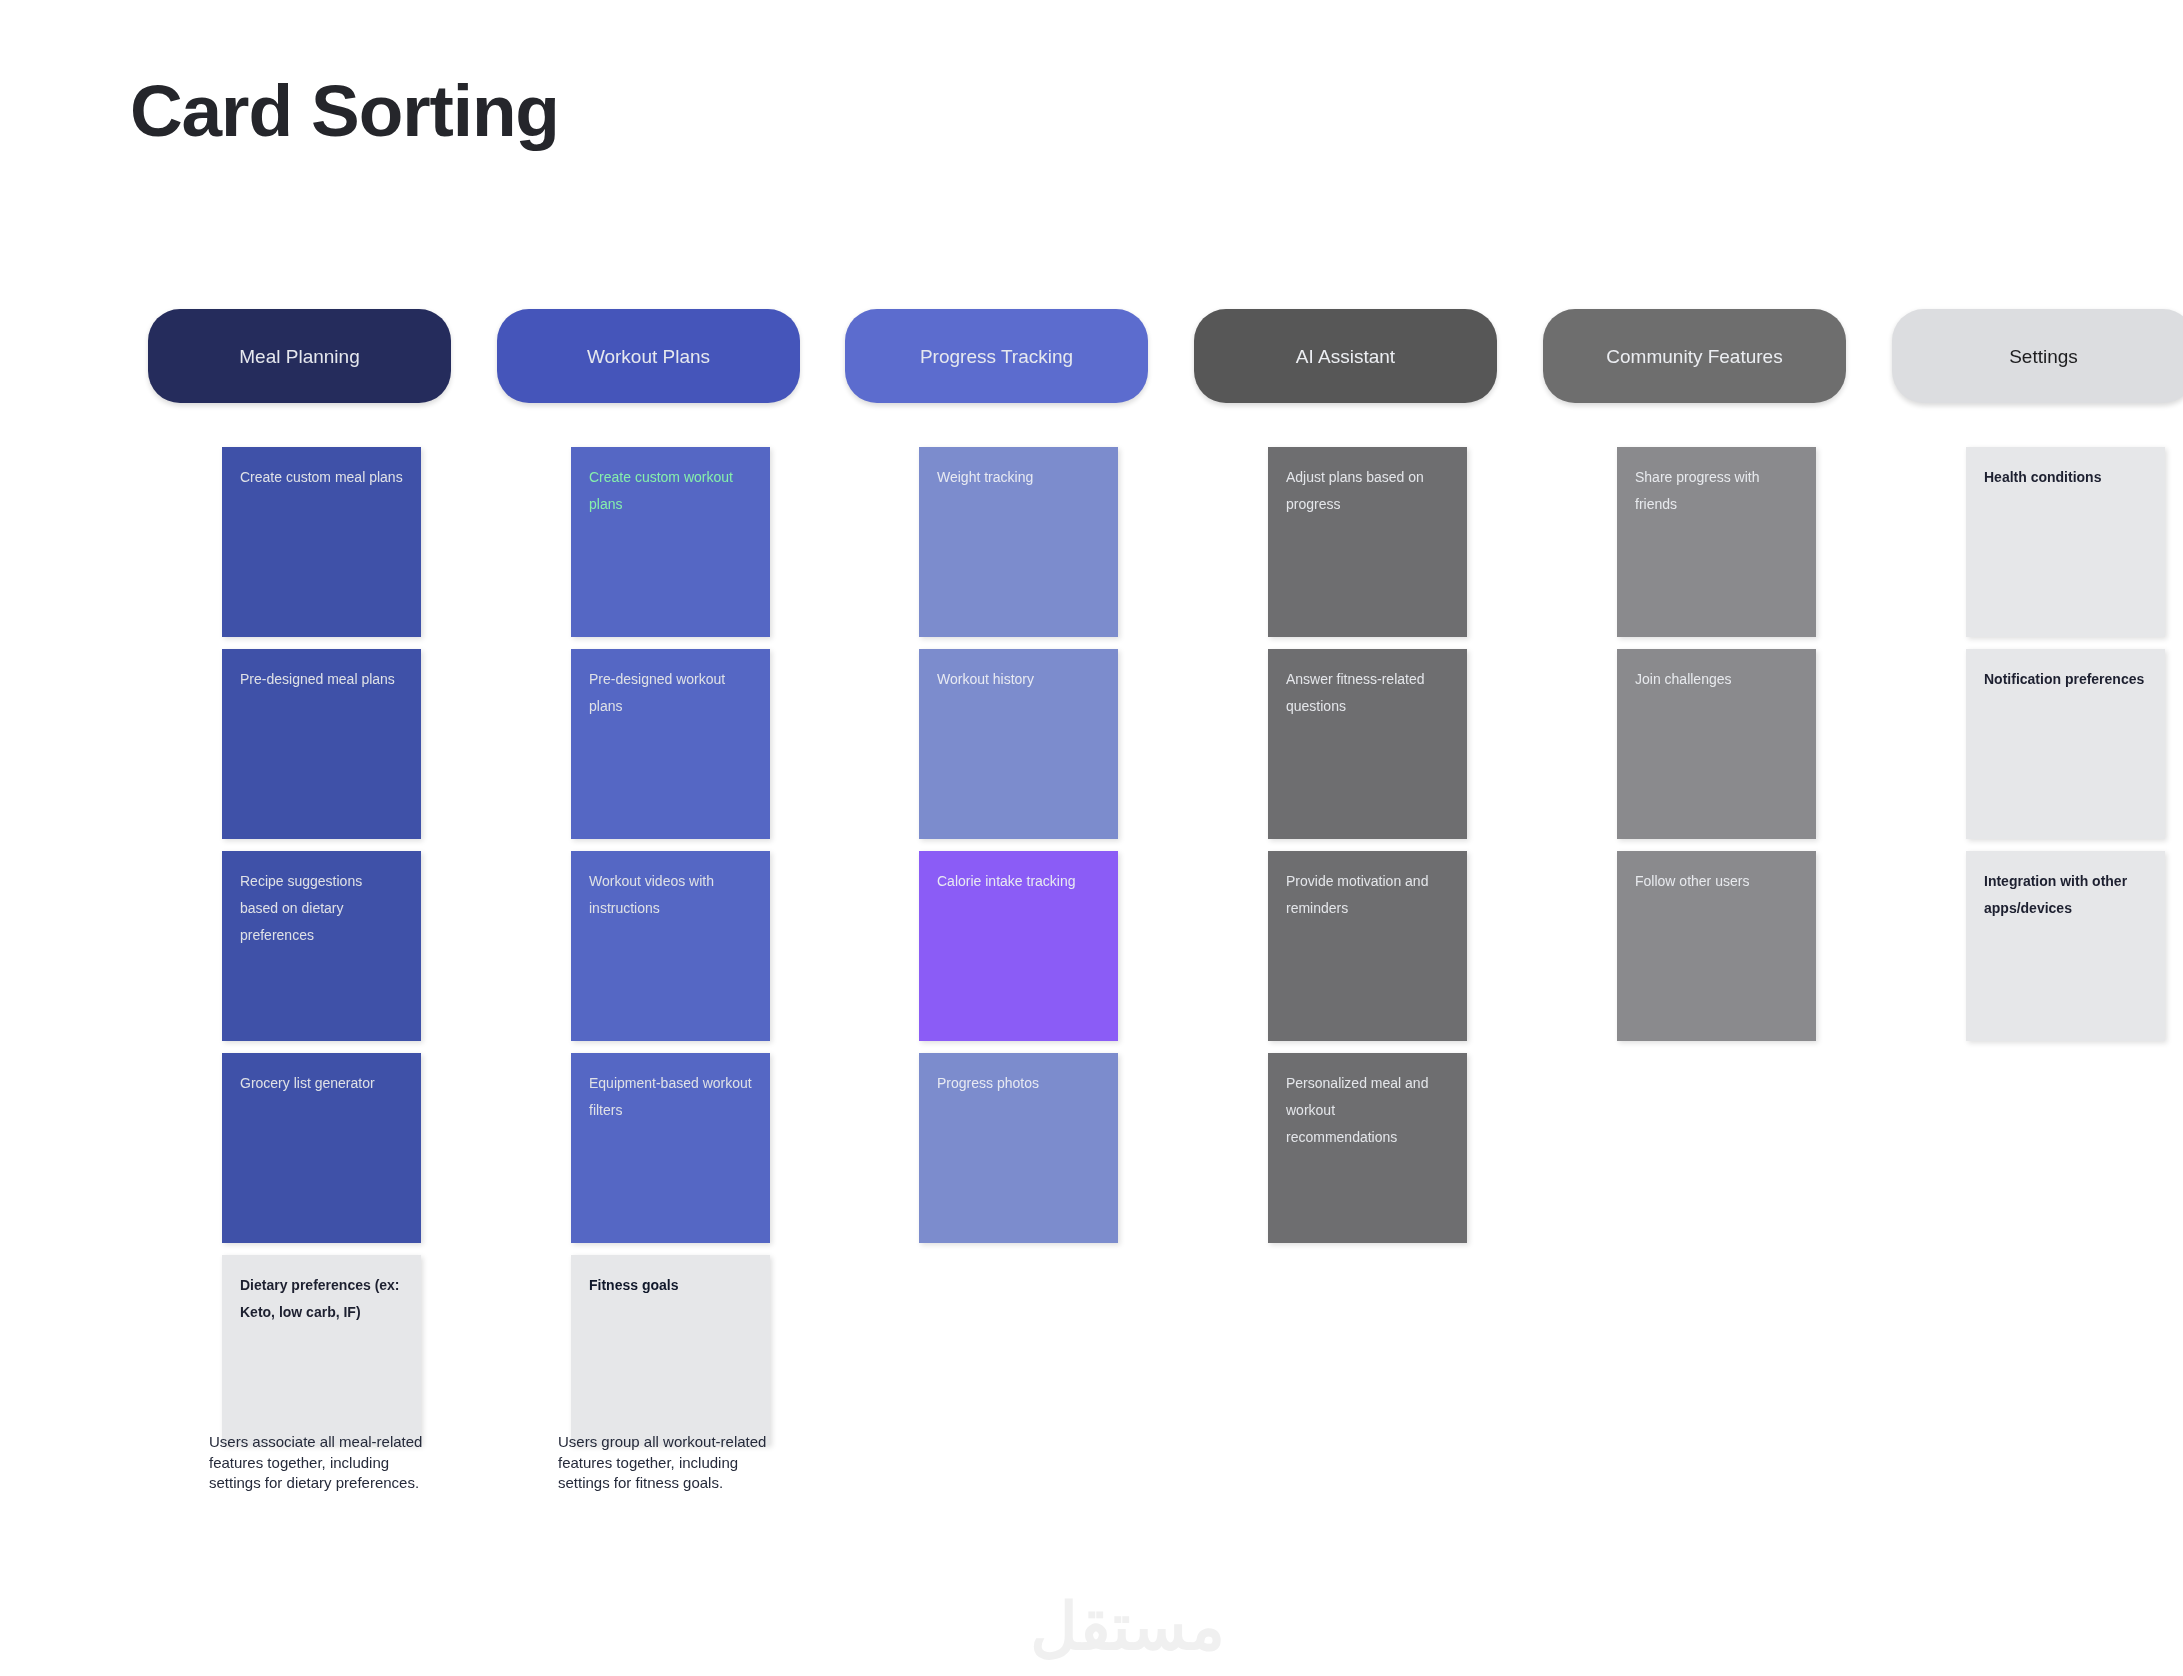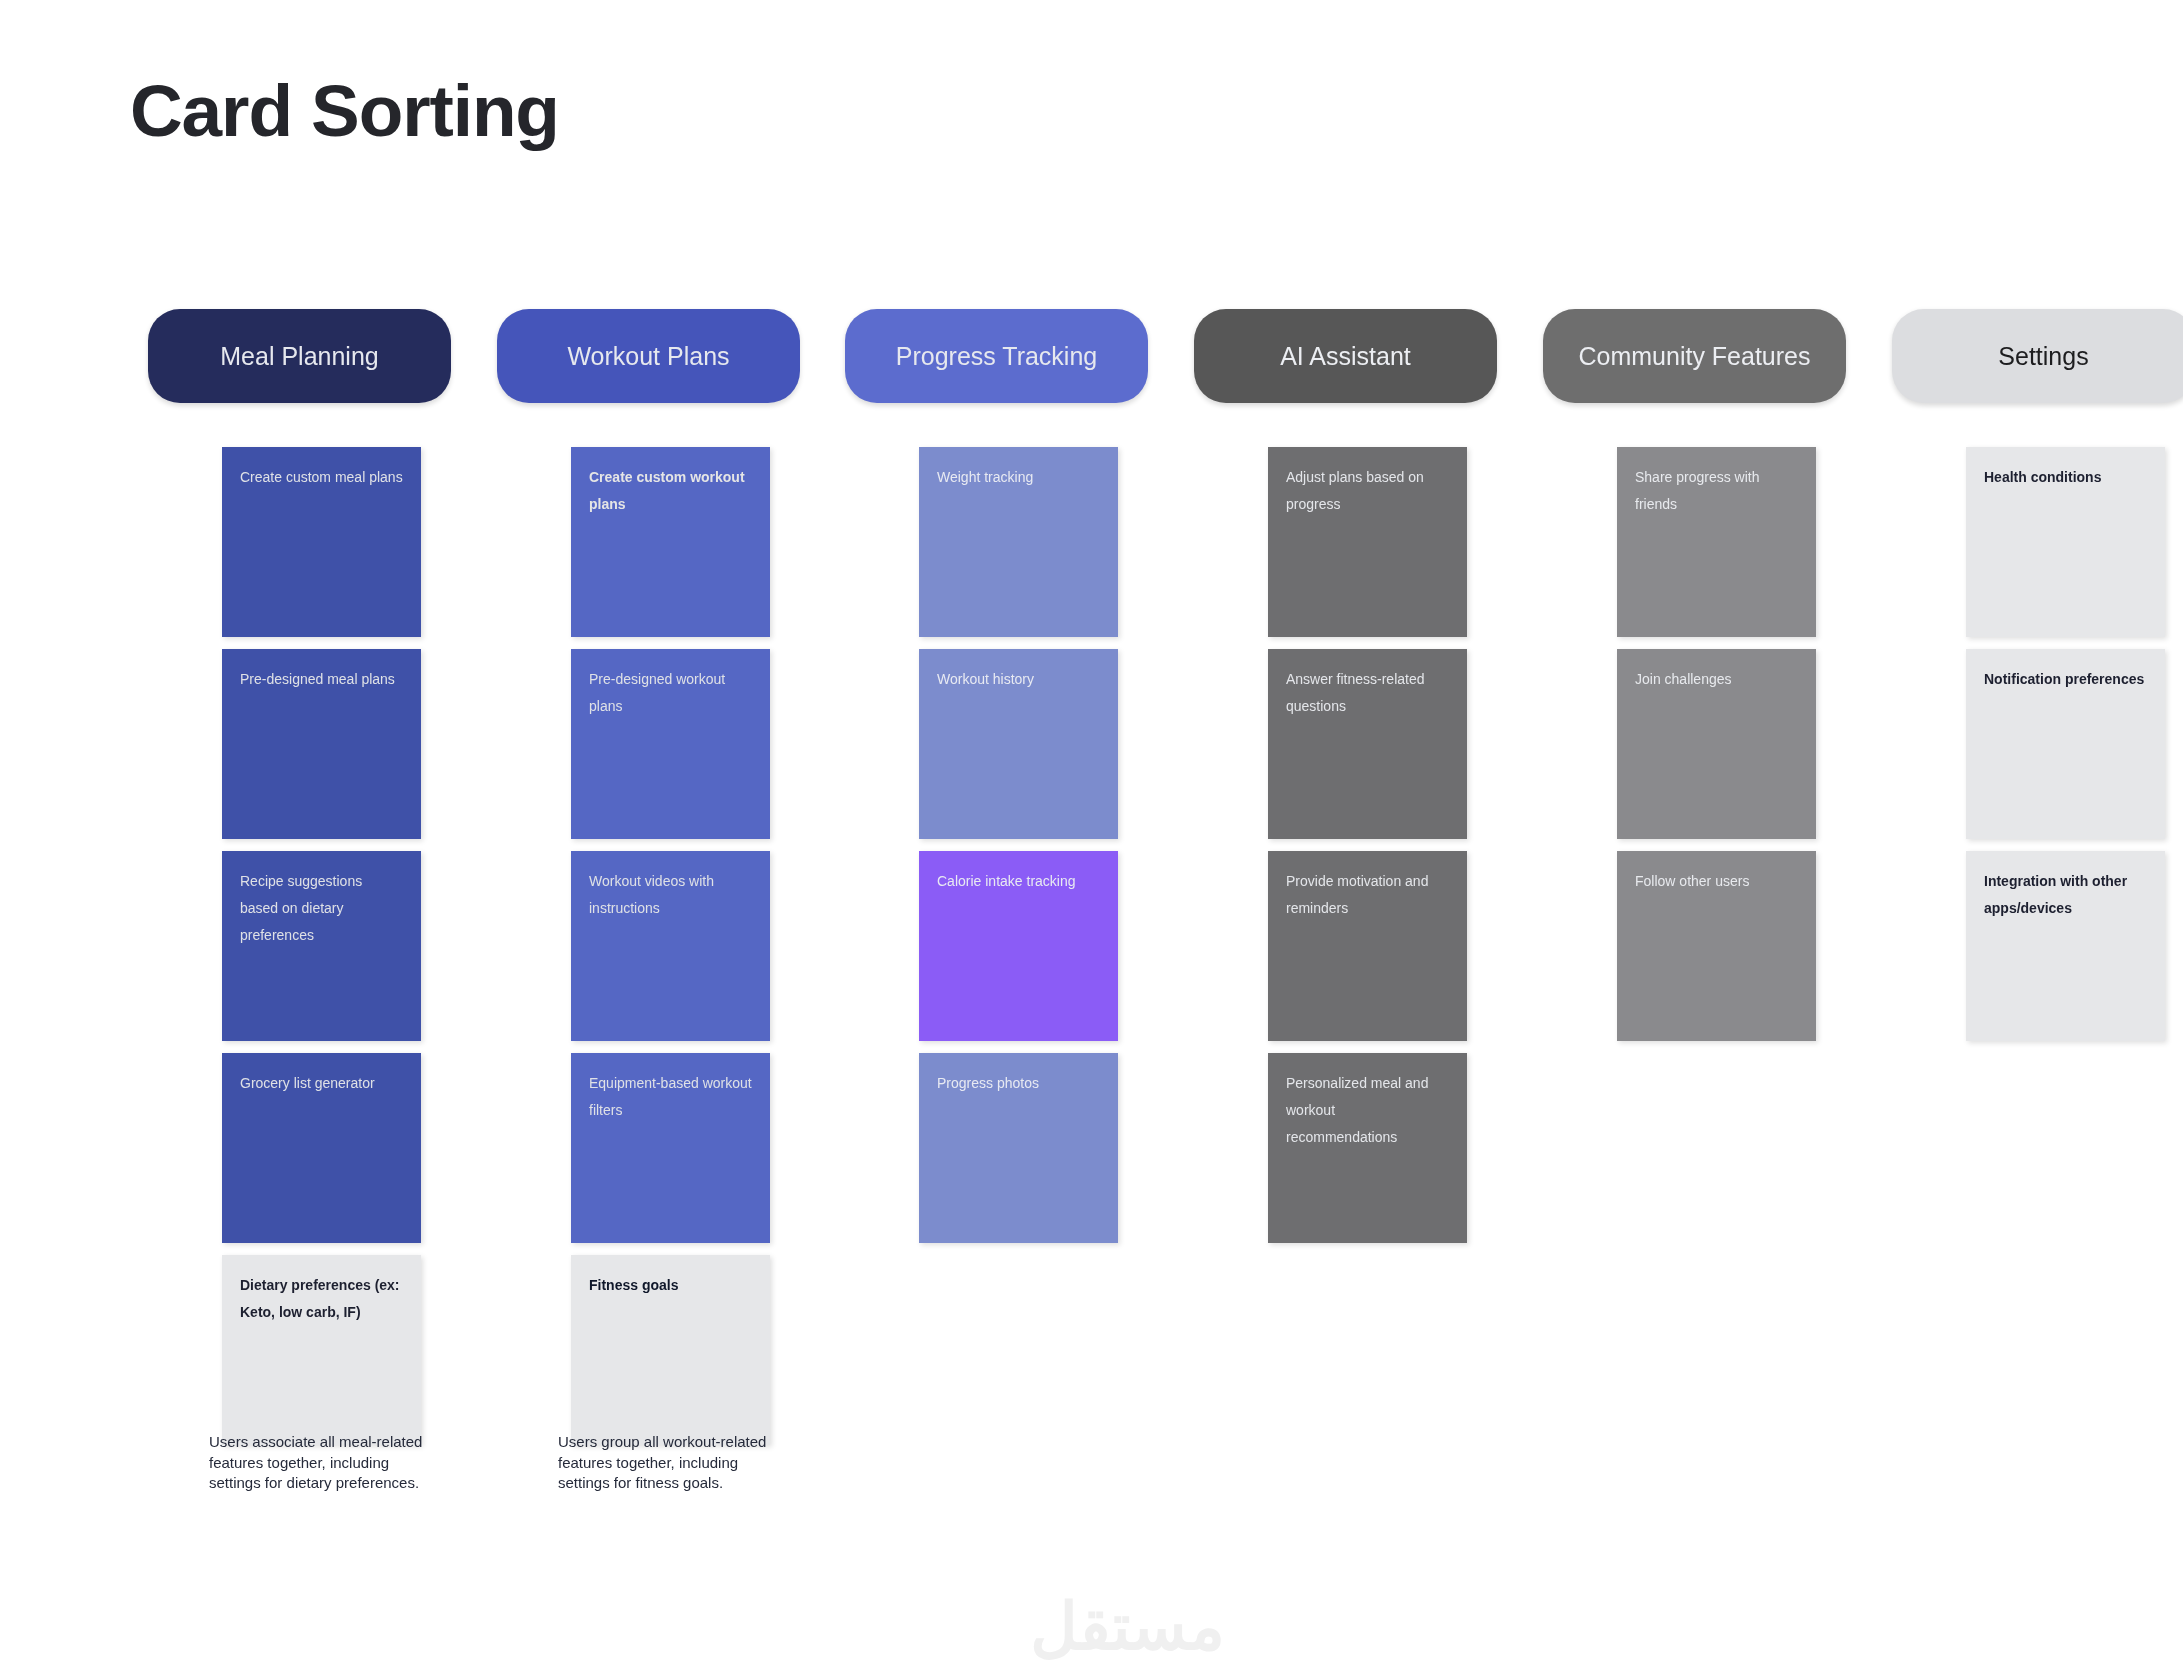--- a/index.html
+++ b/index.html
@@ -48,21 +48,21 @@
   }
 
   .col-header {
     width: 303px;
     height: 94px;
     border-radius: 32px;
     display: flex;
     align-items: center;
     justify-content: center;
     text-align: center;
-    font-size: 25px;
+    font-size: 19px;
     line-height: 27px;
     font-weight: 400;
     box-shadow: 0 2.3px 5.3px rgba(0,0,0,0.14);
   }
 
   .col-header.light-text  { color: #e6e8ee; }
   .col-header.dark-text   { color: #1d1d1f; }
 
   .card-stack {
     position: absolute;
@@ -135,21 +135,21 @@
           <div class="card light-text" style="background: rgb(63, 81, 168); color: rgb(223, 225, 230);">Pre-designed meal plans</div>
           <div class="card light-text" style="background: rgb(63, 81, 168); color: rgb(223, 225, 230);">Recipe suggestions based on dietary preferences</div>
           <div class="card light-text" style="background: rgb(63, 81, 168); color: rgb(223, 225, 230);">Grocery list generator</div>
           <div class="card dark-text" style="background: rgb(230, 231, 233); color: rgb(29, 32, 48);">Dietary preferences (ex: Keto, low carb, IF)</div>
         </div>
         <div class="col-note" style="top: 1123px;">Users associate all meal-related features together, including settings for dietary preferences.</div>
       </div>
       <div class="column" style="left: 349px;">
         <div class="col-header light-text" style="background: rgb(69, 85, 186); color: rgb(230, 232, 238);">Workout Plans</div>
         <div class="card-stack">
-          <div class="card light-text" style="background: rgb(85, 103, 196); color: #e5e5e5; font-weight: bold;">Create custom workout plans</div>
+          <div class="card light-text" style="background: rgb(85, 103, 196); color: #86efac;">Create custom workout plans</div>
           <div class="card light-text" style="background: rgb(85, 103, 196); color: rgb(223, 225, 230);">Pre-designed workout plans</div>
           <div class="card light-text" style="background: rgb(85, 103, 196); color: rgb(223, 225, 230);">Workout videos with instructions</div>
           <div class="card light-text" style="background: rgb(85, 103, 196); color: rgb(223, 225, 230);">Equipment-based workout filters</div>
           <div class="card dark-text" style="background: rgb(230, 231, 233); color: #0f172a;">Fitness goals</div>
         </div>
         <div class="col-note" style="top: 1123px;">Users group all workout-related features together, including settings for fitness goals.</div>
       </div>
       <div class="column" style="left: 697px;">
         <div class="col-header light-text" style="background: rgb(92, 108, 206); color: rgb(230, 232, 238);">Progress Tracking</div>
         <div class="card-stack">

